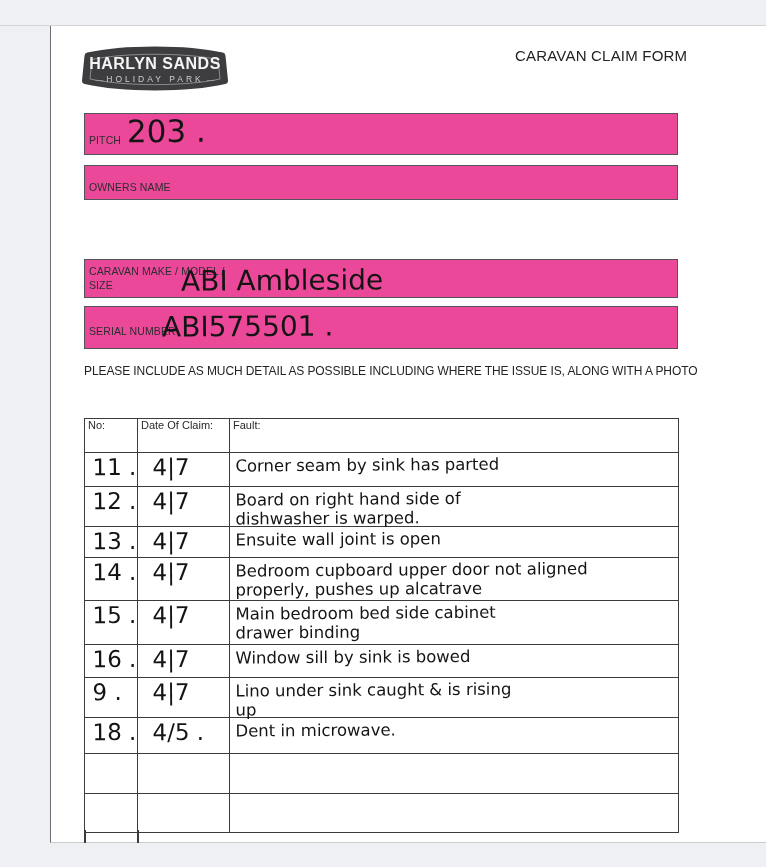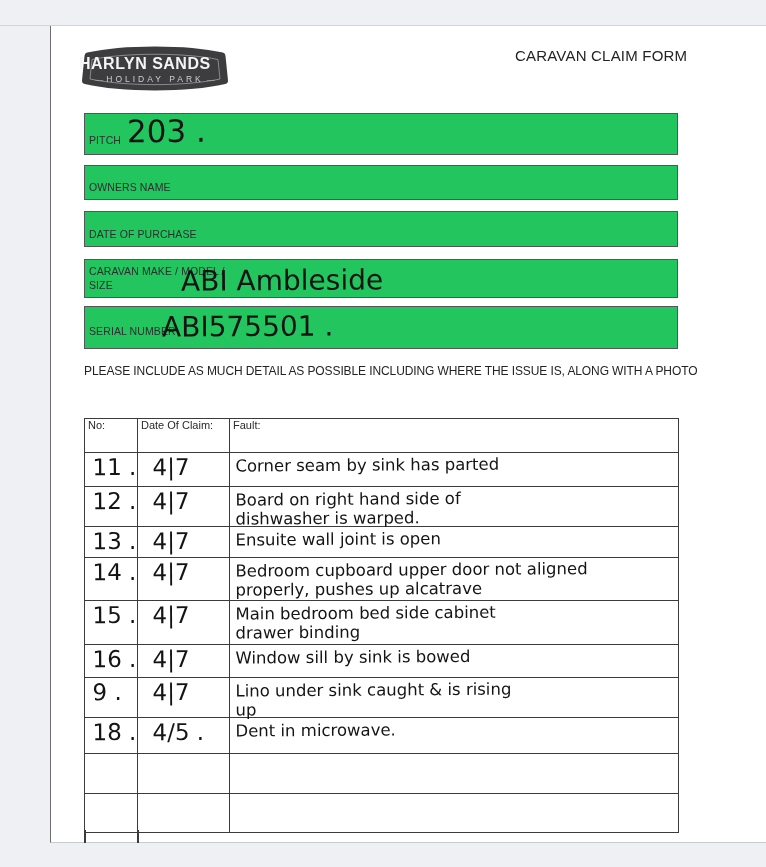--- a/index.html
+++ b/index.html
@@ -18,38 +18,38 @@
     position:absolute; left:50px; top:26px; width:716px; height:817px;
     background:#ffffff;
     border-left:1px solid #6e6e72;
     border-bottom:1px solid #c9cbcf;
   }
   
   .logo { position:absolute; left:28px; top:17px; width:152px; height:50px; }
   .logo svg { position:absolute; left:0; top:0; }
   .logo-line1 {
     position:absolute; left:0; top:12px; width:100%;
-    text-align:left; color:#f4f4f4; font-weight:bold;
+    text-align:center; color:#f4f4f4; font-weight:bold;
     font-size:16px; letter-spacing:.5px; white-space:nowrap;
   }
   .logo-line2 {
     position:absolute; left:0; top:31px; width:100%;
     text-align:center; color:#cfcfcf; font-size:8.5px; letter-spacing:3px;
     white-space:nowrap;
   }
   .logo-line2::before, .logo-line2::after { content:"\2014"; color:#b7b7b7; font-size:8px; letter-spacing:0; margin:0 3px; }
   
   .form-title {
     position:absolute; left:464px; top:21px;
     font-size:15px; color:#232325; letter-spacing:.2px; white-space:nowrap;
   }
   
   .fbox {
     position:absolute; left:33px; width:594px;
-    border:1.5px solid #54545a; background:#22c55e;
+    border:1.5px solid #54545a; background:#ec4899;
   }
   .flabel {
     position:absolute; left:4px;
     font-size:10.5px; color:#2d2d30; letter-spacing:.1px; line-height:14px;
   }
   .fval { position:absolute; white-space:nowrap; }
   
   .hw {
     font-family:"DejaVu Sans", sans-serif;
     color:#141414;
@@ -101,23 +101,20 @@
 
   <div class="fbox" style="top:87px;height:42px">
     <span class="flabel" style="bottom:7px">PITCH</span>
     <span class="hw fval" style="left:42px;top:-1px;font-size:31px">203 .</span>
   </div>
 
   <div class="fbox" style="top:139px;height:35px">
     <span class="flabel" style="bottom:5px">OWNERS NAME</span>
   </div>
 
-  <div class="fbox" style="top:185px;height:36px">
-    <span class="flabel" style="bottom:5px">DATE OF PURCHASE</span>
-  </div>
 
   <div class="fbox" style="top:233px;height:39px">
     <span class="flabel" style="top:4px;width:136px">CARAVAN MAKE / MODEL / SIZE</span>
     <span class="hw fval" style="left:96px;top:4px;font-size:28px">ABI Ambleside</span>
   </div>
 
   <div class="fbox" style="top:280px;height:43px">
     <span class="flabel" style="bottom:10px">SERIAL NUMBER</span>
     <span class="hw fval" style="left:77px;top:3px;font-size:28px">ABI575501 .</span>
   </div>

